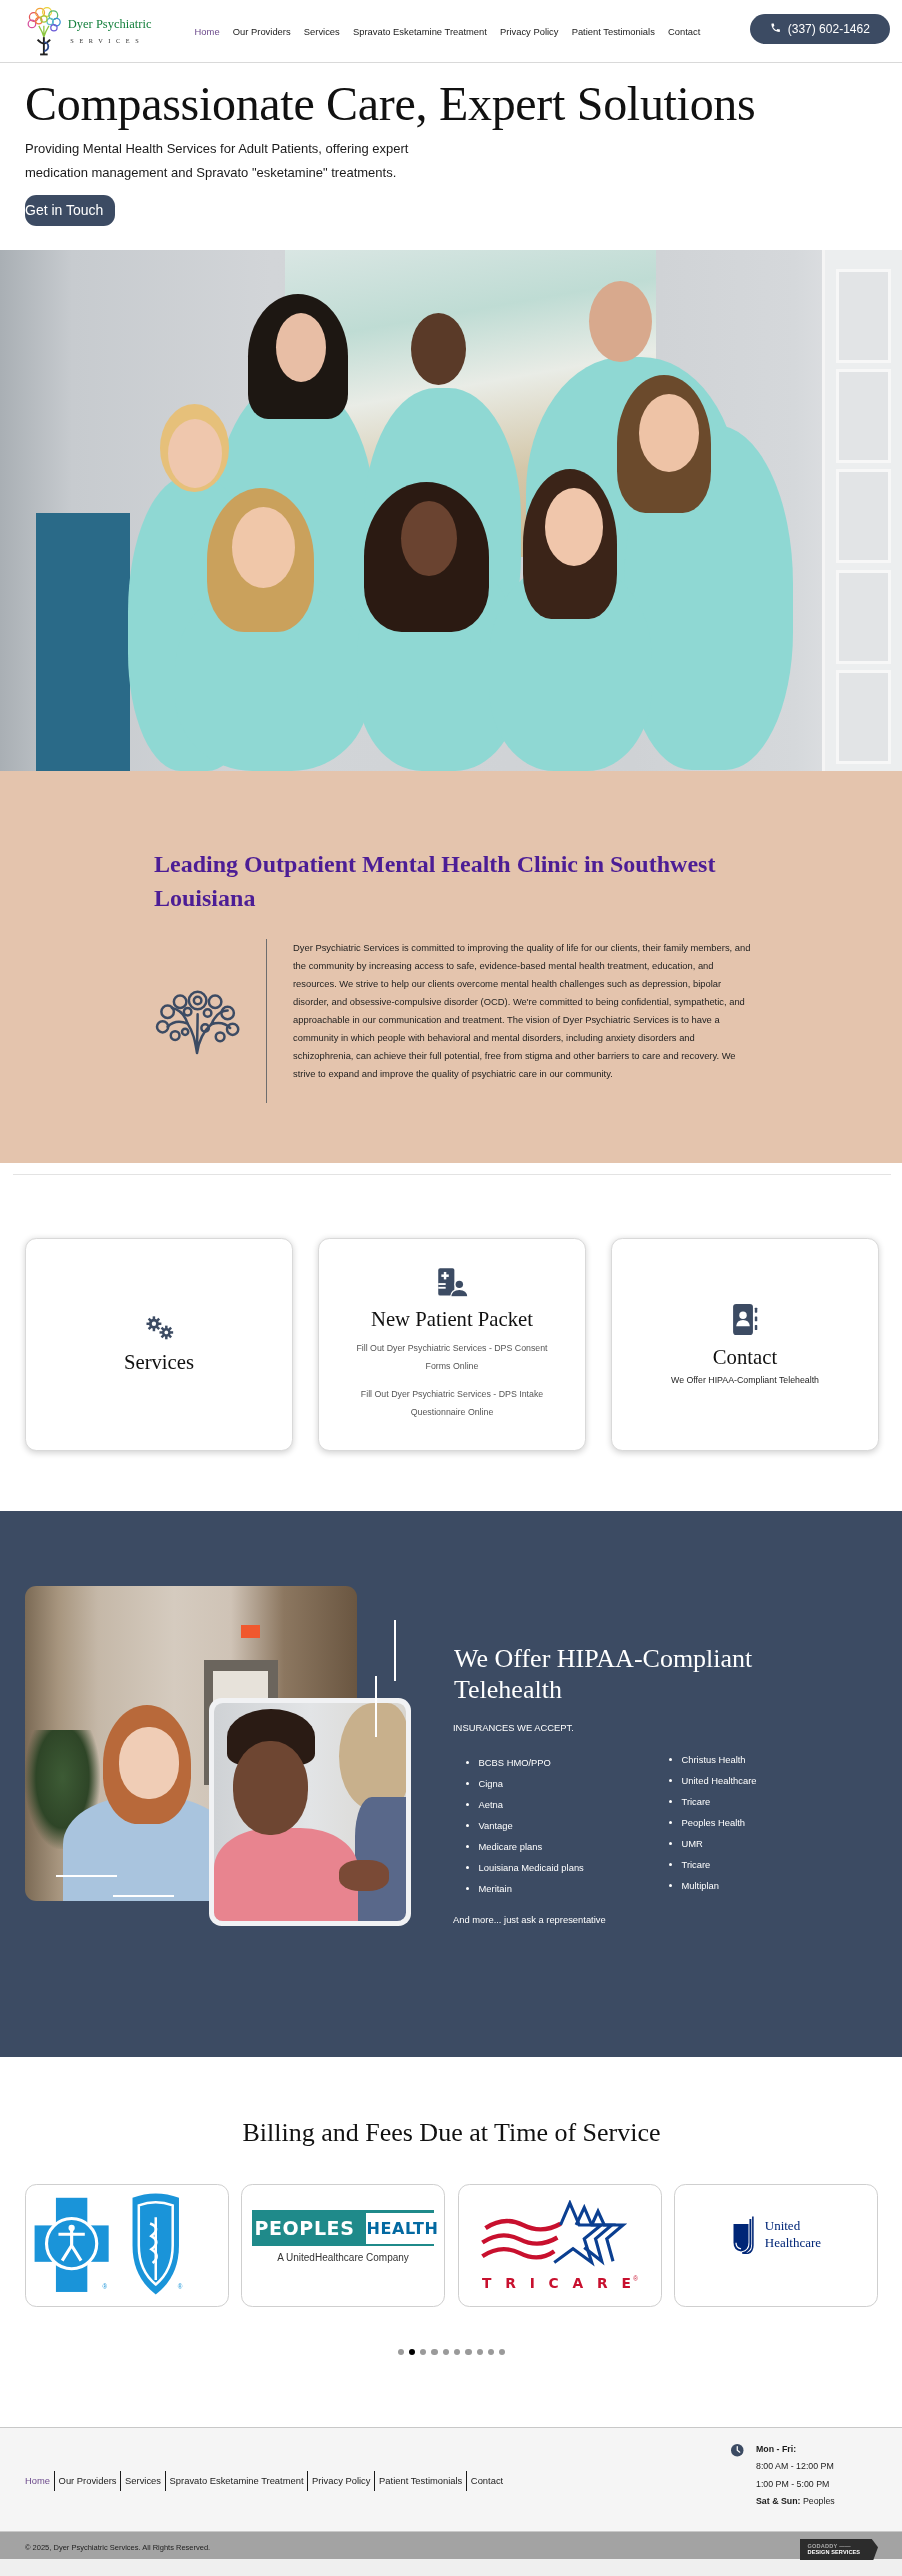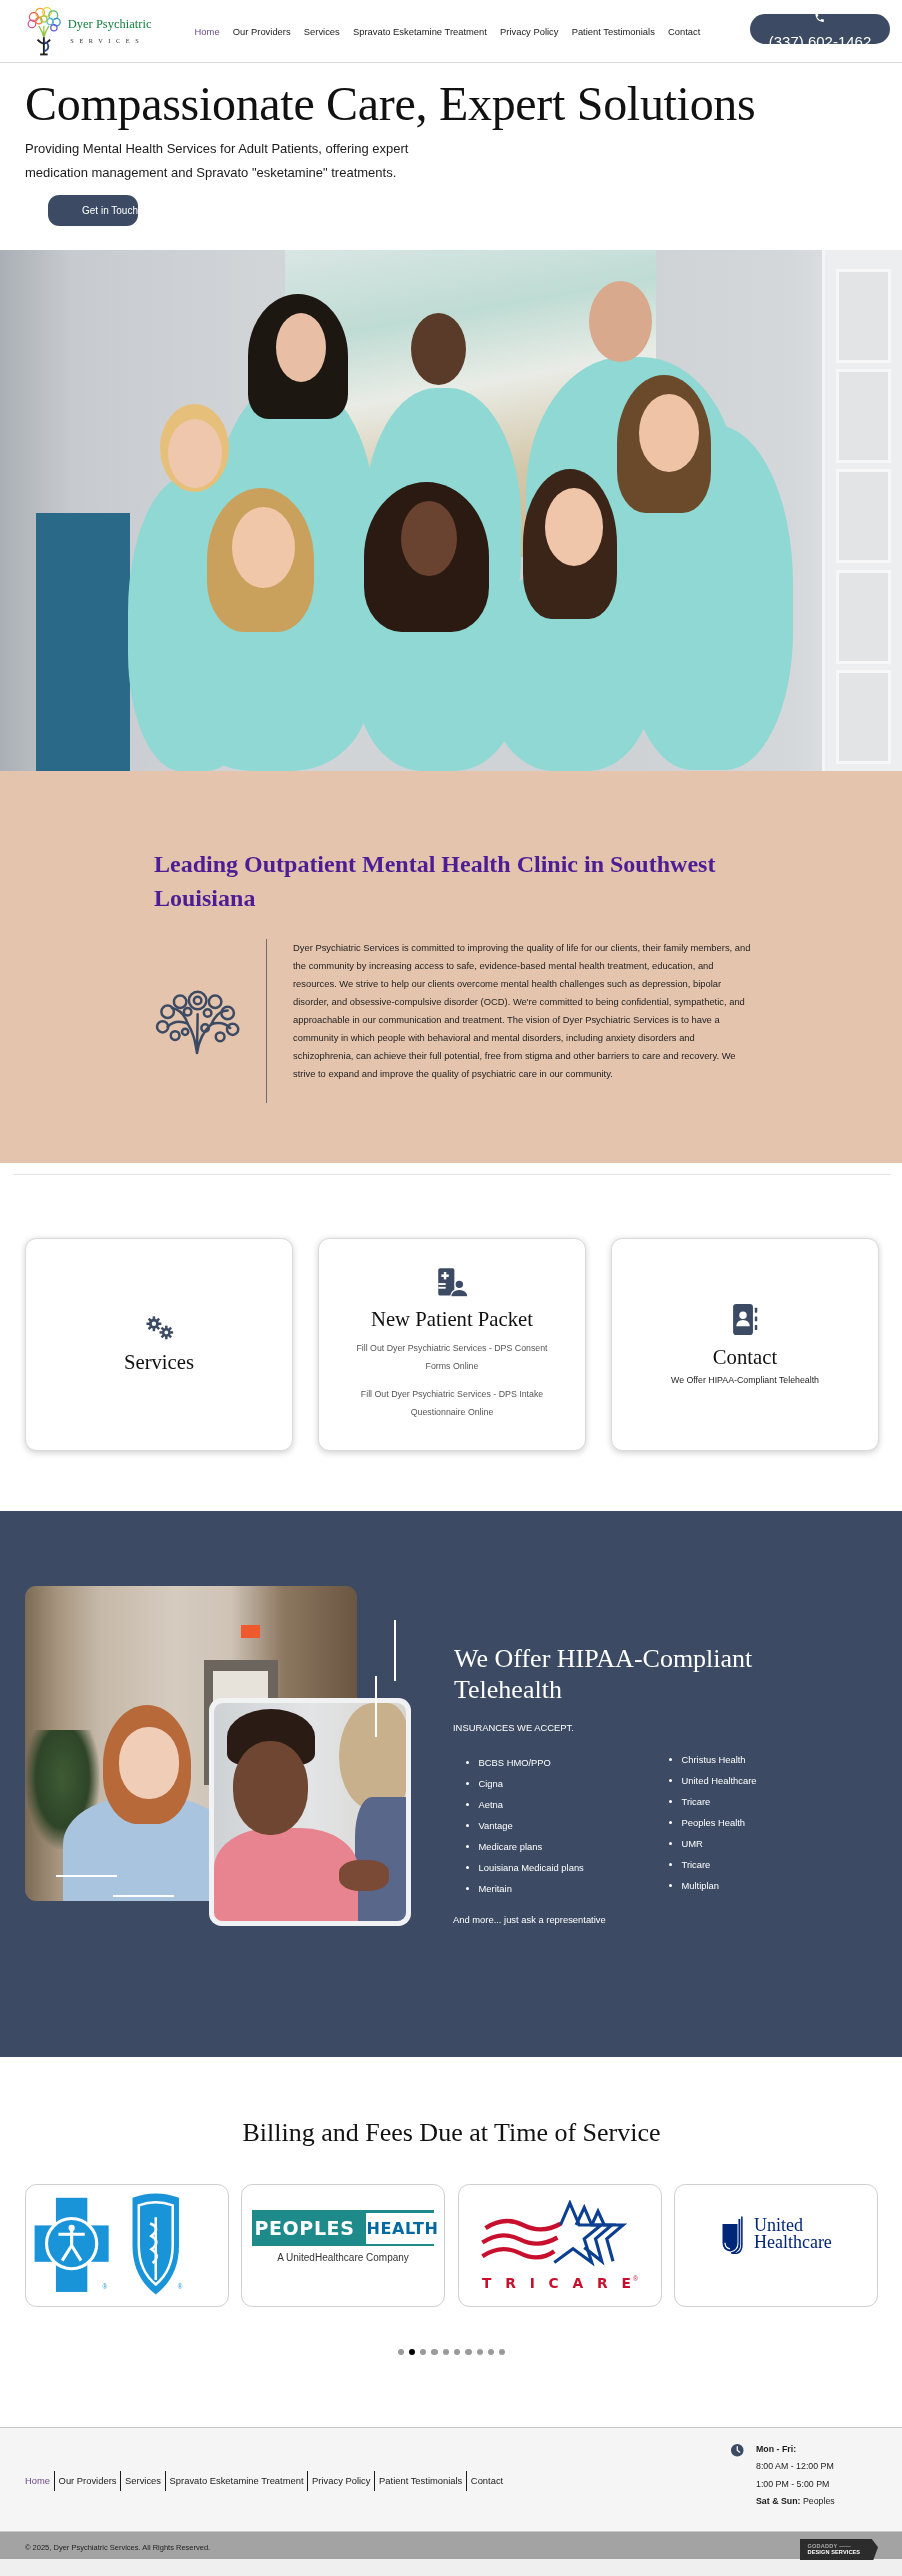--- a/index.html
+++ b/index.html
@@ -9,28 +9,28 @@
   
   .header { height: 63px; display: flex; align-items: center; padding: 0 25px; border-bottom: 0.6px solid #d9d9d9; position: relative; }
   .logo { display: flex; align-items: center; width: 163px; height: 63px; }
   .logo-mark { width: 39px; height: 49px; position: relative; margin-right: 3.8px; }
   .logo-text { display: flex; flex-direction: column; }
   .logo-name { font-family: "Liberation Serif", serif; font-size: 12.5px; color: #15803d; line-height: 1.1; }
   .logo-sub { font-family: "Liberation Serif", serif; font-size: 6.3px; letter-spacing: 5.6px; color: #333; margin-top: 5px; margin-left: 2.5px; }
   .nav { display: flex; gap: 0; margin-left: 0; }
   .nav a { font-size: 9.4px; color: #1b1b1b; text-decoration: none; padding: 0 6.6px; white-space: nowrap; }
   .nav a.active { color: #6c4a8c; }
-  .phone-btn { position: absolute; left: 750px; top: 14.4px; width: 140px; height: 30px; border-radius: 15px; background: #3c4b63; color: #fff; display: flex; align-items: center; justify-content: center; gap: 6.3px; font-size: 15px; text-decoration: none; flex-direction: column; }
+  .phone-btn { position: absolute; left: 750px; top: 14.4px; width: 140px; height: 30px; border-radius: 15px; background: #3c4b63; color: #fff; display: flex; align-items: center; justify-content: center; gap: 6.3px; font-size: 12px; text-decoration: none; }
   .phone-btn svg { width: 11.3px; height: 11.3px; }
 
   
   .hero { height: 187px; padding: 12.5px 25px 0 25px; }
   .hero h1 { font-family: "Liberation Serif", serif; font-weight: 400; font-size: 48px; line-height: 1.05; color: #111; letter-spacing: -0.3px; margin-top: 3.8px; }
   .hero p { font-size: 13px; line-height: 24px; color: #1b1b1b; width: 439px; margin-top: 7.5px; }
-  .hero .cta { display: inline-block; margin-top: 10px; width: 90px; height: 31px; border-radius: 11.3px; background: #3c4b63; color: #fff; font-size: 10px; line-height: 31px; text-align: right; text-decoration: none; margin-left: 23px; }
+  .hero .cta { display: inline-block; margin-top: 10px; width: 90px; height: 31px; border-radius: 11.3px; background: #3c4b63; color: #fff; font-size: 14px; line-height: 31px; text-align: left; text-decoration: none; }
 
   
   .team-photo { height: 521px; position: relative; overflow: hidden; background: linear-gradient(180deg, #c9cdd1 0%, #d6d9dc 40%, #b9bec2 100%); }
   .team-photo .wall { position: absolute; inset: 0; background: linear-gradient(90deg, #a9afb4 0%, #c7cbcf 8%, #d2d5d8 30%, #cfd2d5 70%, #d5d8db 88%, #e9eaec 100%); }
   .team-photo .painting { position: absolute; left: 285px; top: 0; width: 371px; height: 307px; background: linear-gradient(170deg, #d9e6e3 0%, #bfdcd4 25%, #e9ece6 45%, #d4c7a9 70%, #c9b58e 100%); }
   .team-photo .door { position: absolute; right: 0; top: 0; width: 81px; height: 521px; background: #eceeef; border-left: 3.8px solid #f5f5f5; }
   .team-photo .door .pane { position: absolute; left: 11.3px; width: 55px; height: 94px; background: #e2e4e6; border: 3.8px solid #f7f7f7; }
   .team-photo .cabinet { position: absolute; left: 36px; top: 483px; width: 75px; height: 39px; background: #2a6a88; }
   .person { position: absolute; border-radius: 46% 46% 40% 40%; background: #8fd8d3; }
   .head { position: absolute; border-radius: 50%; }
@@ -390,21 +390,21 @@
   </div>
 
   <div class="logo-card" style="left:674px;">
     <div style="display:flex; align-items:center; gap:8.8px; margin-top:-22.6px;">
       <svg width="25" height="39" viewBox="0 0 40 62">
         <path d="M4 14 L4 44 Q4 56 16 58 Q28 56 28 44 L28 14 Z" fill="#002677"></path>
         <path d="M31 6 L31 46 Q31 58 18 61" stroke="#002677" stroke-width="3" fill="none"></path>
         <path d="M35 2 L35 48 Q35 62 20 62" stroke="#002677" stroke-width="2.5" fill="none"></path>
         <path d="M8 44 Q8 52 16 54" stroke="#fff" stroke-width="2" fill="none"></path>
       </svg>
-      <div style="font-family:'Liberation Serif', serif; color:#002677; font-size:18px; line-height:17.5px;">
+      <div style="font-family:'Liberation Serif', serif; color:#002677; font-size:13px; line-height:17.5px;">
         <div>United</div>
         <div>Healthcare</div>
       </div>
     </div>
   </div>
 
   <div class="dots">
     <button class="dot"></button>
     <button class="dot active"></button>
     <button class="dot"></button>

